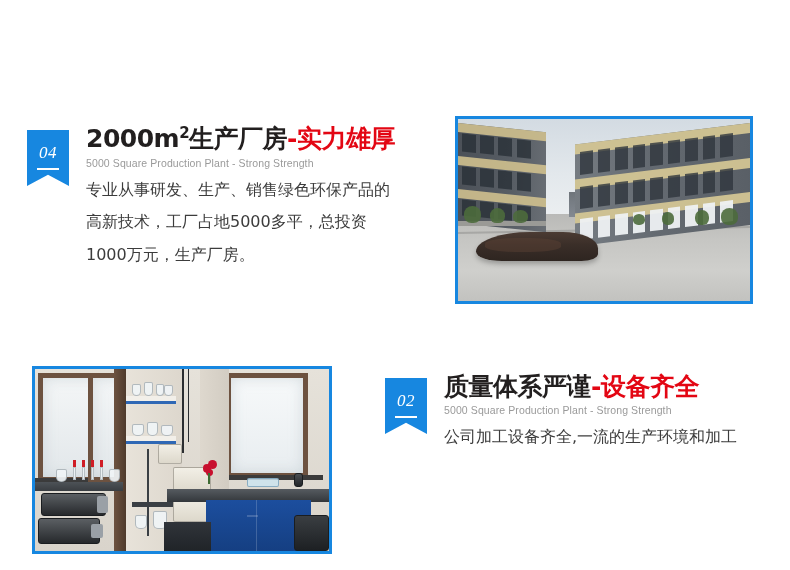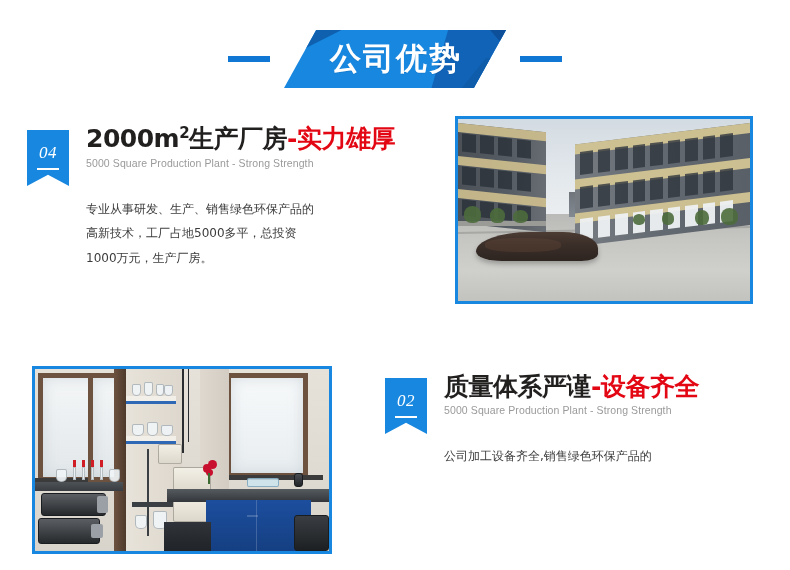--- a/index.html
+++ b/index.html
@@ -65,21 +65,21 @@
     letter-spacing:-0.5px; font-family:"DejaVu Sans","Liberation Sans",sans-serif;
     line-height:1.05;
   }
   .headline .hl-red { color:#e30613; }
   .headline .hl-sup { font-size:15px; vertical-align:super; }
   .subline {
     font-size:10.5px; color:#9a9a9a; margin-top:4px; white-space:nowrap;
     letter-spacing:.1px; font-family:"Liberation Sans","DejaVu Sans",sans-serif;
   }
   .body-text {
-    margin-top:28px; font-size:12px; color:#3c3c3c; line-height:2.05;
+    margin-top:5px; font-size:16px; color:#3c3c3c; line-height:2.05;
     font-family:"DejaVu Sans","Liberation Sans",sans-serif;
   }
   .body-text p { margin:0; }
 
   
   .photo { position:absolute; border:3px solid #1787e0; overflow:hidden; background:#cfd6dc; }
   .ph1 { left:455px; top:116px; width:298px; height:188px; }
   .ph2 { left:32px;  top:366px; width:300px; height:188px; }
   .scene { position:absolute; inset:0; overflow:hidden; }
 
@@ -136,37 +136,20 @@
   .lab-flower { position:absolute; background:#c8102e; border-radius:50%; }
   .lab-cable { position:absolute; background:#2a2d30; }
   .lab-tray { position:absolute; background:rgba(205,228,240,.85);
               border:1px solid rgba(120,160,185,.8); border-radius:2px; }
 </style>
 </head>
 <body>
 
 <div class="page">
 
-  <div class="header">
-    <div class="hdr-inner">
-      <div class="dash dash-l"></div>
-
-      <div class="banner-wrap">
-        <div class="banner-shape">
-          <div class="tri-a"></div>
-          <div class="tri-b"></div>
-          <div class="tri-c"></div>
-          <div class="tri-d"></div>
-        </div>
-        <div class="banner-text">公司优势</div>
-      </div>
-
-      <div class="dash dash-r"></div>
-    </div>
-  </div>
 
   <div class="row row1">
 
     <div class="badge" style="left:27px; top:18px;">
       <div class="badge-num">04</div>
       <div class="badge-rule"></div>
     </div>
 
     <div class="txtblock" style="left:86px; top:14px; width:350px;">
       <div class="headline"><span>2000m</span><span class="hl-sup">2</span><span>生产厂房</span><span class="hl-red">-实力雄厚</span></div>
@@ -332,18 +315,18 @@
 
     <div class="badge" style="left:385px; top:18px;">
       <div class="badge-num">02</div>
       <div class="badge-rule"></div>
     </div>
 
     <div class="txtblock" style="left:444px; top:14px; width:340px;">
       <div class="headline"><span>质量体系严谨</span><span class="hl-red">-设备齐全</span></div>
       <div class="subline">5000 Square Production Plant - Strong Strength</div>
       <div class="body-text">
-        <p>公司加工设备齐全,销售绿色环保产品的</p>
+        <p>公司加工设备齐全,一流的生产环境和加工</p>
       </div>
     </div>
   </div>
 
 </div>
 
 </body></html>

